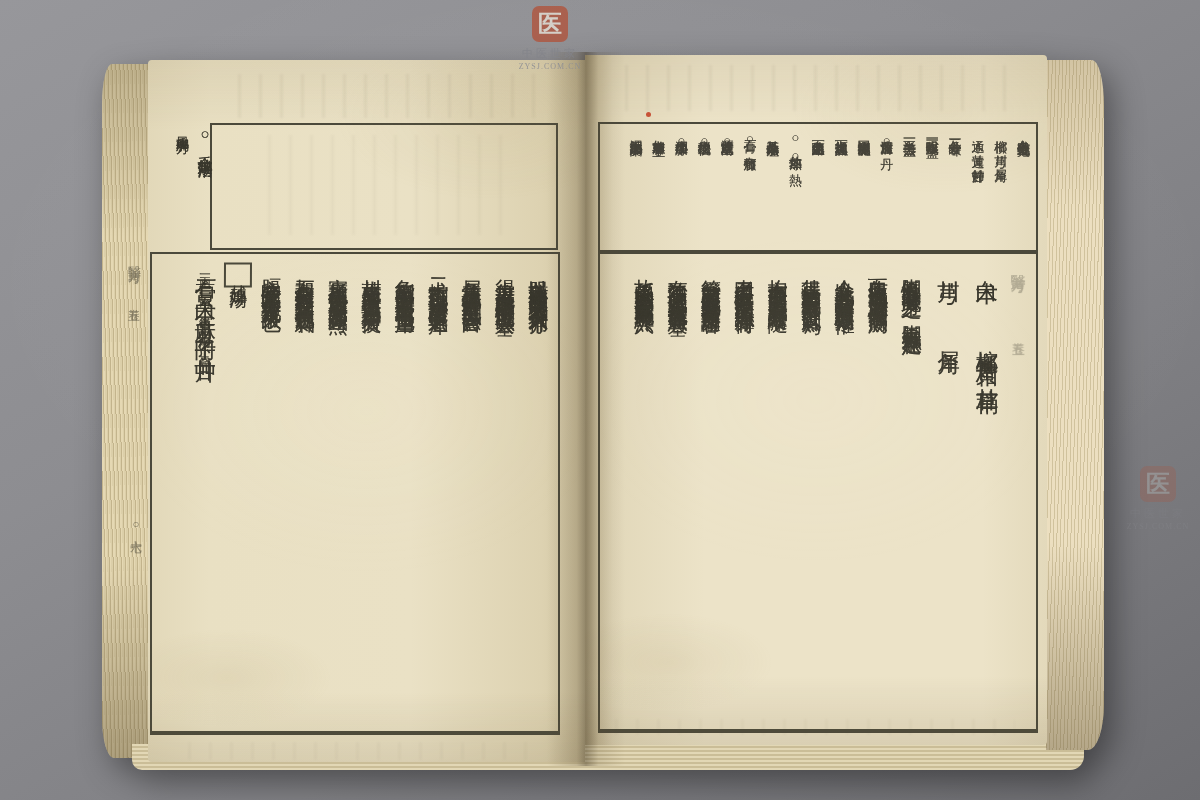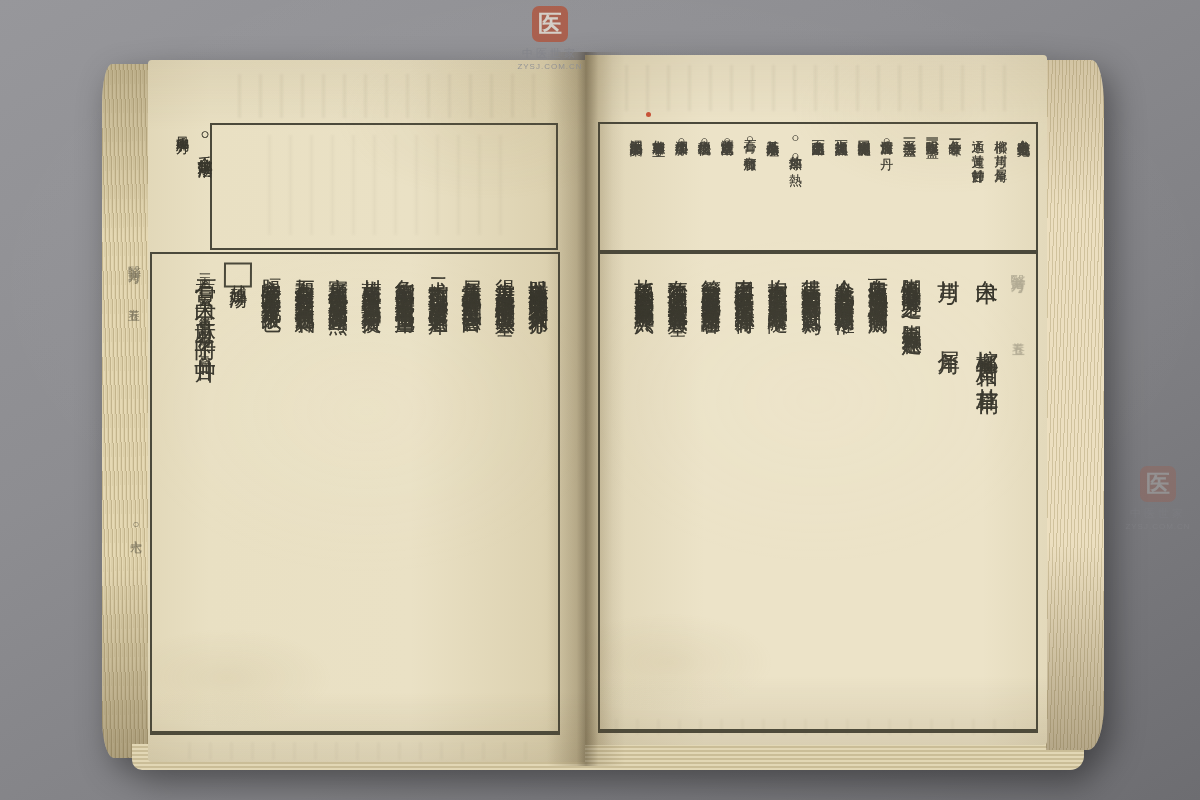--- a/index.html
+++ b/index.html
@@ -84,21 +84,21 @@
   .ghost{position:absolute;pointer-events:none;opacity:.55;filter:blur(1.3px);
     background:repeating-linear-gradient(90deg,rgba(118,112,90,.16) 0 3px,transparent 3px 21px);}
 
   
   .wm{position:absolute;width:84px;text-align:center;z-index:9;}
   .wm-logo{width:36px;height:36px;margin:0 auto;border-radius:7px;background:#b64a2e;
     color:#f4ede0;font-size:24px;line-height:36px;font-weight:bold;opacity:.75;}
   .wm-cn{margin-top:4px;font-size:11px;letter-spacing:3px;color:#83848a;
     font-family:"Liberation Sans","DejaVu Sans",sans-serif;}
   .wm-url{margin-top:1px;font-size:8px;letter-spacing:1px;color:#8d8e93;
-    font-family:Liberation Sans, sans-serif;}
+    font-family:Liberation Serif, serif;}
   .wm-top{left:508px;top:6px;opacity:.9;}
   .wm-side{left:1116px;top:466px;opacity:.28;}
 
   .reddot{position:absolute;left:646px;top:112px;width:5px;height:5px;border-radius:50%;
     background:#c23a20;opacity:.85;z-index:8;}
 </style>
 </head>
 <body>
 
 <div class="book">

